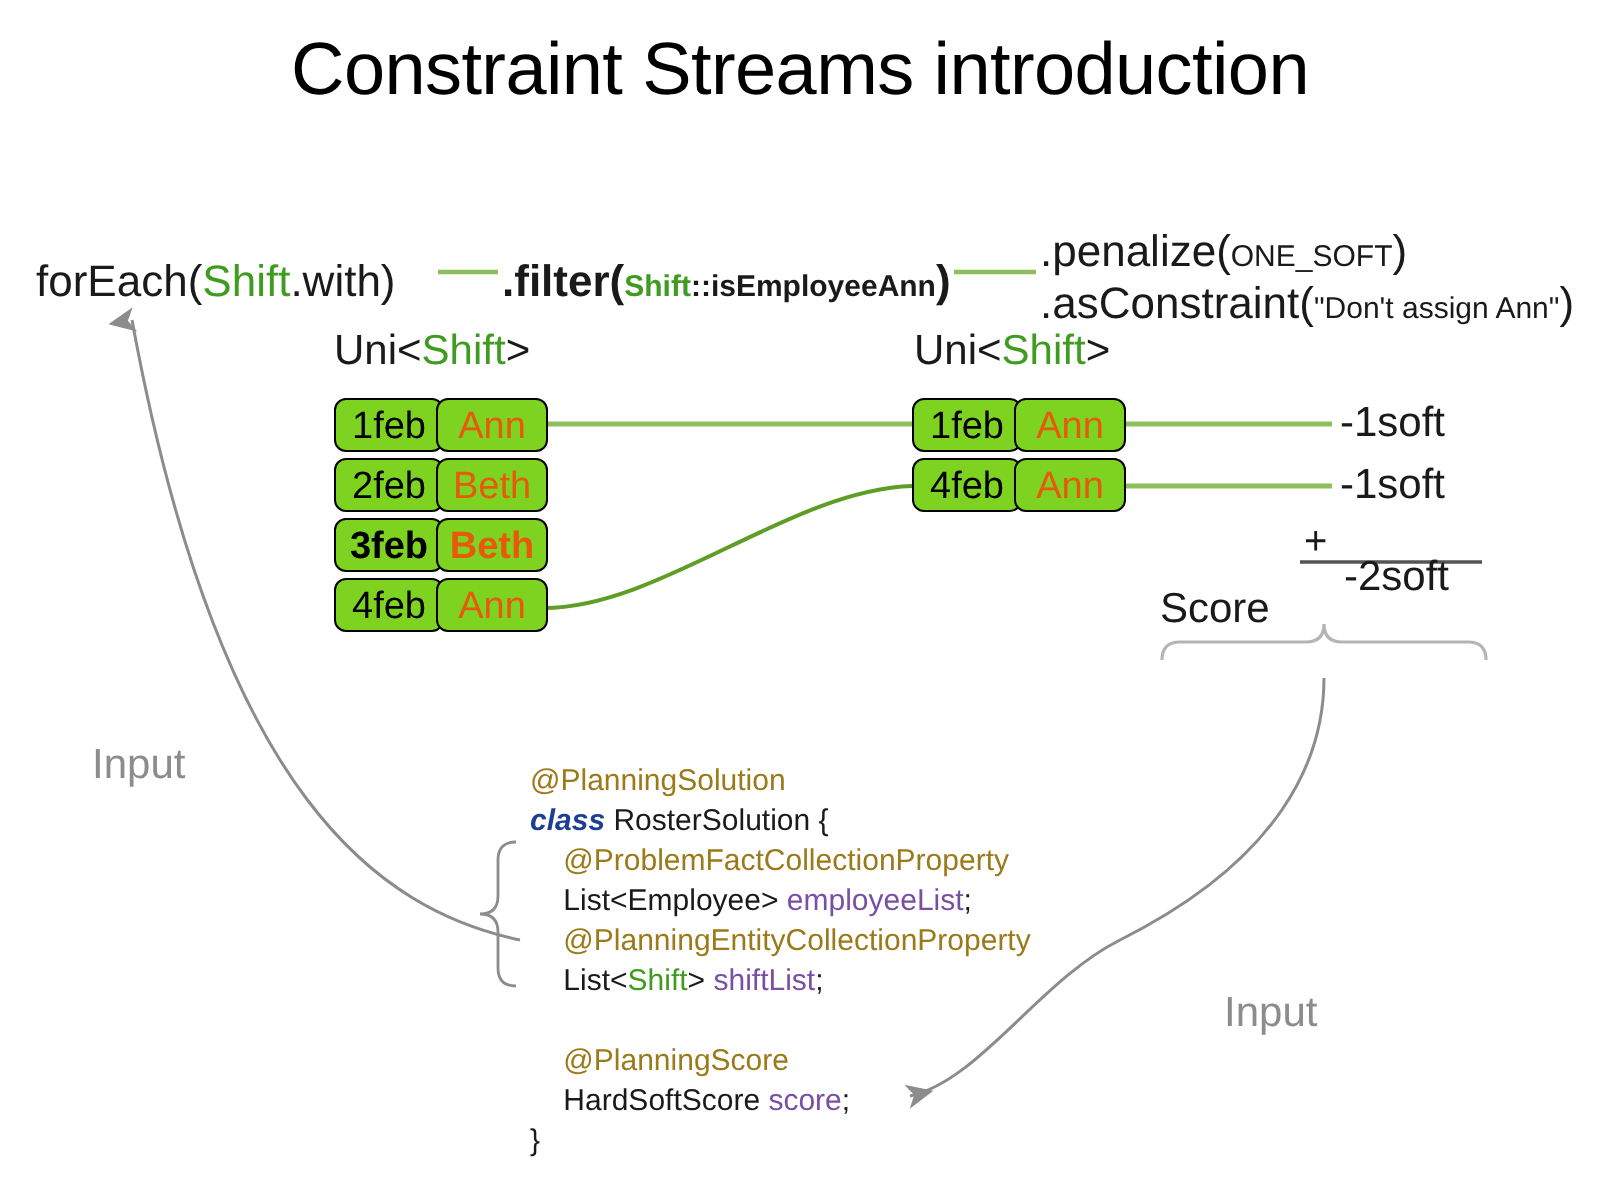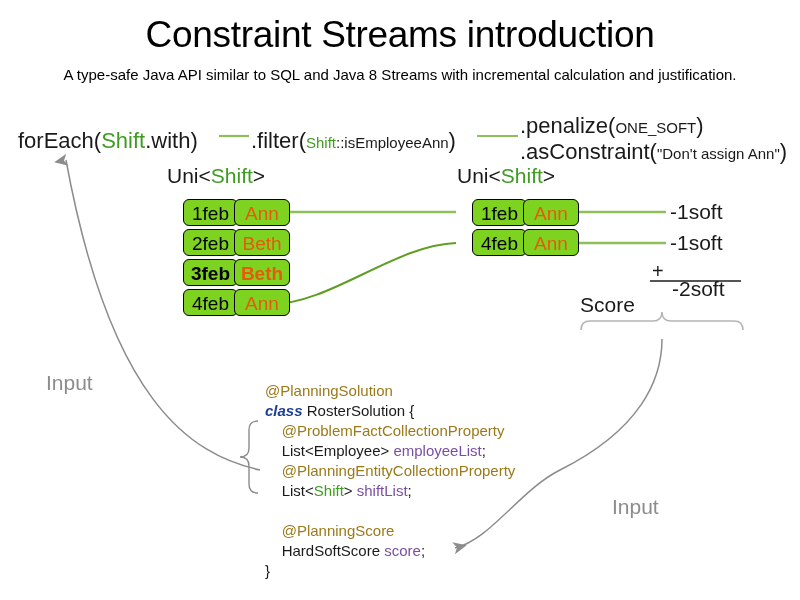--- a/index.html
+++ b/index.html
@@ -51,21 +51,21 @@
     white-space: nowrap;
     color: #1a1a1a;
   }
   .pipe .green { color: #3f9c20; }
   .pipe .sm {
     font-size: 15px;
   }
   .pipe .sm.green { color: #3f9c20; }
 
   #pipe-foreach { left: 18px; top: 128px; }
-  #pipe-filter  { left: 251px; top: 128px; }
+  #pipe-filter  { left: 251px; top: 128px; font-weight: bold; }
   #pipe-penalize { left: 520px; top: 113px; }
   #pipe-asconstraint { left: 520px; top: 139px; }
 
   
   .uni-label {
     position: absolute;
     font-size: 21px;
     white-space: nowrap;
     color: #1a1a1a;
   }
@@ -74,21 +74,20 @@
   #uni-right { left: 457px; top: 164px; }
 
   
   .tuple {
     position: absolute;
     display: flex;
     align-items: stretch;
     height: 27px;
     font-size: 19px;
     line-height: 27px;
-    margin-left: 16px;
   }
   .tuple .cell {
     box-sizing: border-box;
     border: 1.6px solid #000000;
     border-radius: 6px;
     background: #7ed321;
     text-align: center;
     white-space: nowrap;
     padding: 0 3px;
   }
@@ -173,21 +172,20 @@
     <path d="M581,330 q0,-9 9,-9 h63 q9,0 9,-9 q0,9 9,9 h63 q9,0 9,9" fill="none" stroke="#b5b5b5" stroke-width="1.6"></path>
 
     <path d="M662,339 C662,380 640,430 560,470 C520,490 490,540 455,548" fill="none" stroke="#8c8c8c" stroke-width="1.5" marker-end="url(#arrowLeft)"></path>
 
     <path d="M260,470 C190,455 110,400 66,160" fill="none" stroke="#8c8c8c" stroke-width="1.5" marker-end="url(#arrowUp)"></path>
 
     <path d="M258,421 q-9,0 -9,9 v18 q0,9 -9,9 q9,0 9,9 v18 q0,9 9,9" fill="none" stroke="#8c8c8c" stroke-width="1.4"></path>
   </svg>
 
   <div class="title">Constraint Streams introduction</div>
-  <div class="subtitle">A type-safe Java API similar to SQL and Java 8 Streams with incremental calculation and justification.</div>
 
   <div class="pipe" id="pipe-foreach"><span>forEach(</span><span class="green">Shift</span><span>.with)</span></div>
 
   <div class="pipe" id="pipe-filter"><span>.filter(</span><span class="sm green">Shift</span><span class="sm">::isEmployeeAnn</span><span>)</span></div>
 
   <div class="pipe" id="pipe-penalize"><span>.penalize(</span><span class="sm">ONE_SOFT</span><span>)</span></div>
 
   <div class="pipe" id="pipe-asconstraint"><span>.asConstraint(</span><span class="sm">"Don't assign Ann"</span><span>)</span></div>
 
   <div class="uni-label" id="uni-left"><span>Uni&lt;</span><span class="green">Shift</span><span>&gt;</span></div>

